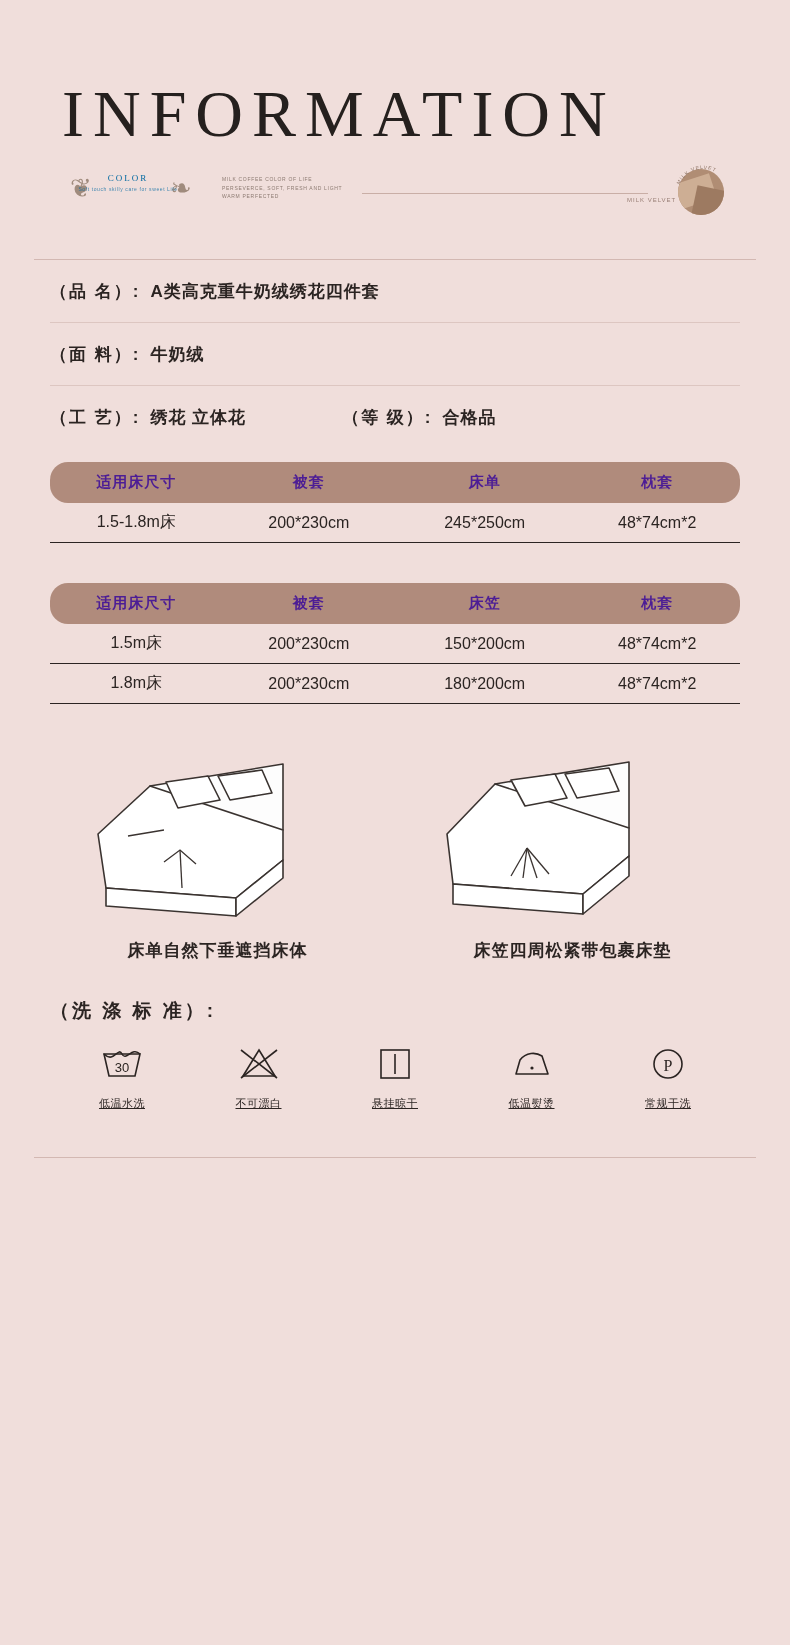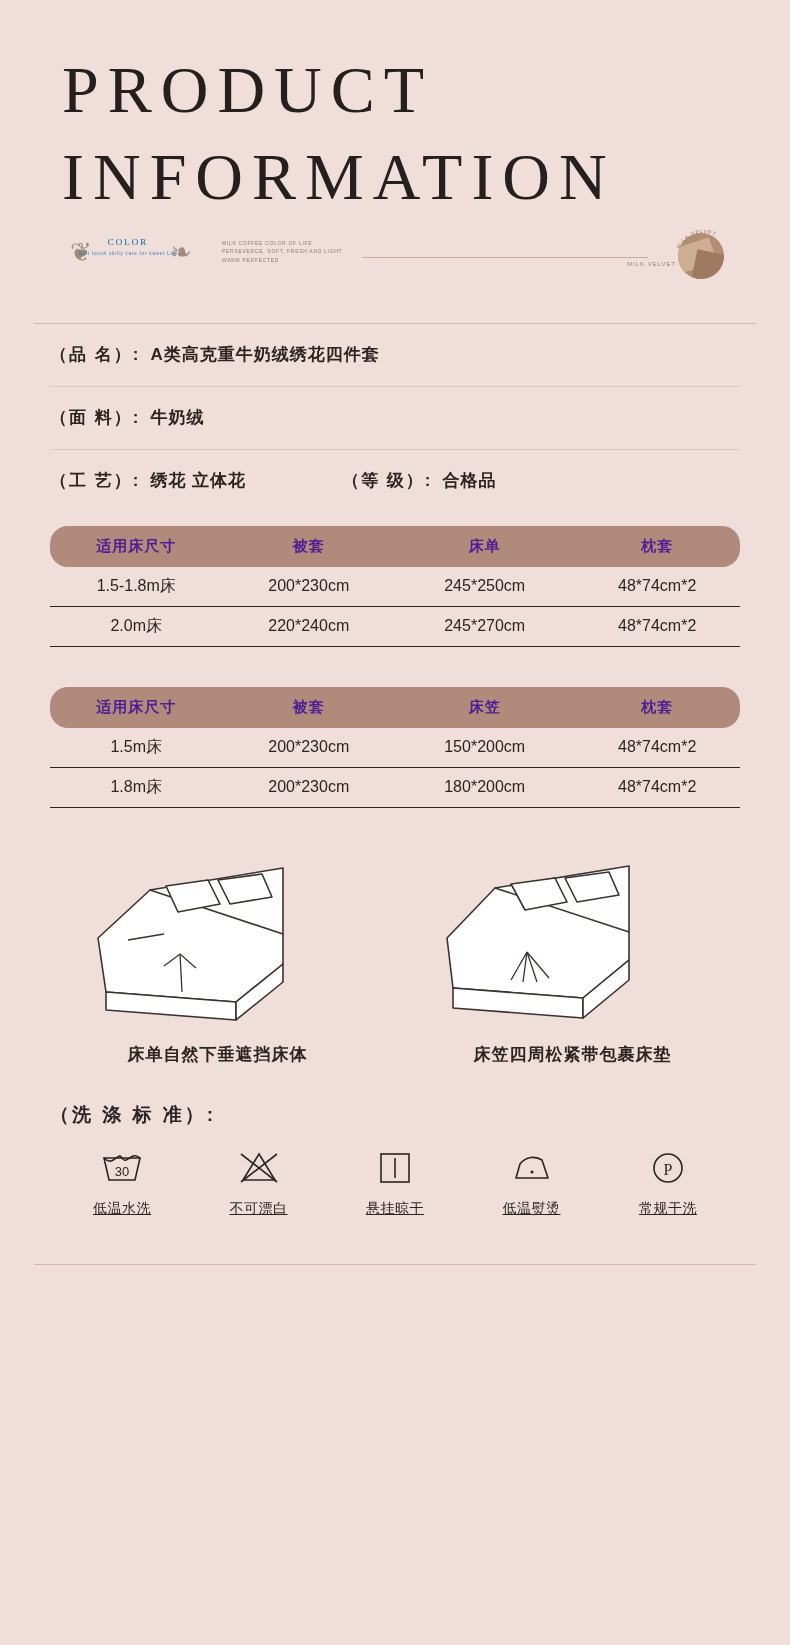--- a/index.html
+++ b/index.html
@@ -257,37 +257,36 @@
     display: flex;
     justify-content: space-between;
     padding: 18px 62px 0 62px;
     text-decoration: underline;
   }
   .wash-item {
     width: 120px;
     text-align: center;
   }
   .wash-item .lbl {
-    font-size: 14px;
+    font-size: 11px;
     margin-top: 8px;
     letter-spacing: 0.5px;
   }
   .hr-bottom {
     height: 1px;
     background: #d3b8b2;
     margin: 46px 34px 0 34px;
   }
 </style>
 </head>
 <body>
 
 <div class="page">
 
   <div class="header">
-    <div class="title-line l1">PRODUCT</div>
     <div class="title-line l2">INFORMATION</div>
 
     <div class="badge-row">
       <div class="wreath-l">❦</div>
       <div class="wreath-r">❧</div>
       <div class="color-badge">
         <div class="word">COLOR</div>
         <div class="sub">Soft touch skilly care
 for sweet Life</div>
       </div>
@@ -343,26 +342,20 @@
           <th>被套</th>
           <th>床单</th>
           <th>枕套</th>
         </tr>
       </thead>
       <tbody>
         <tr>
           <td>1.5-1.8m床</td>
           <td>200*230cm</td>
           <td>245*250cm</td>
-          <td>48*74cm*2</td>
-        </tr>
-        <tr>
-          <td>2.0m床</td>
-          <td>220*240cm</td>
-          <td>245*270cm</td>
           <td>48*74cm*2</td>
         </tr>
       </tbody>
     </table>
   </div>
 
   <div class="table-gap"></div>
 
   <div class="table-wrap">
     <table class="size-table">

